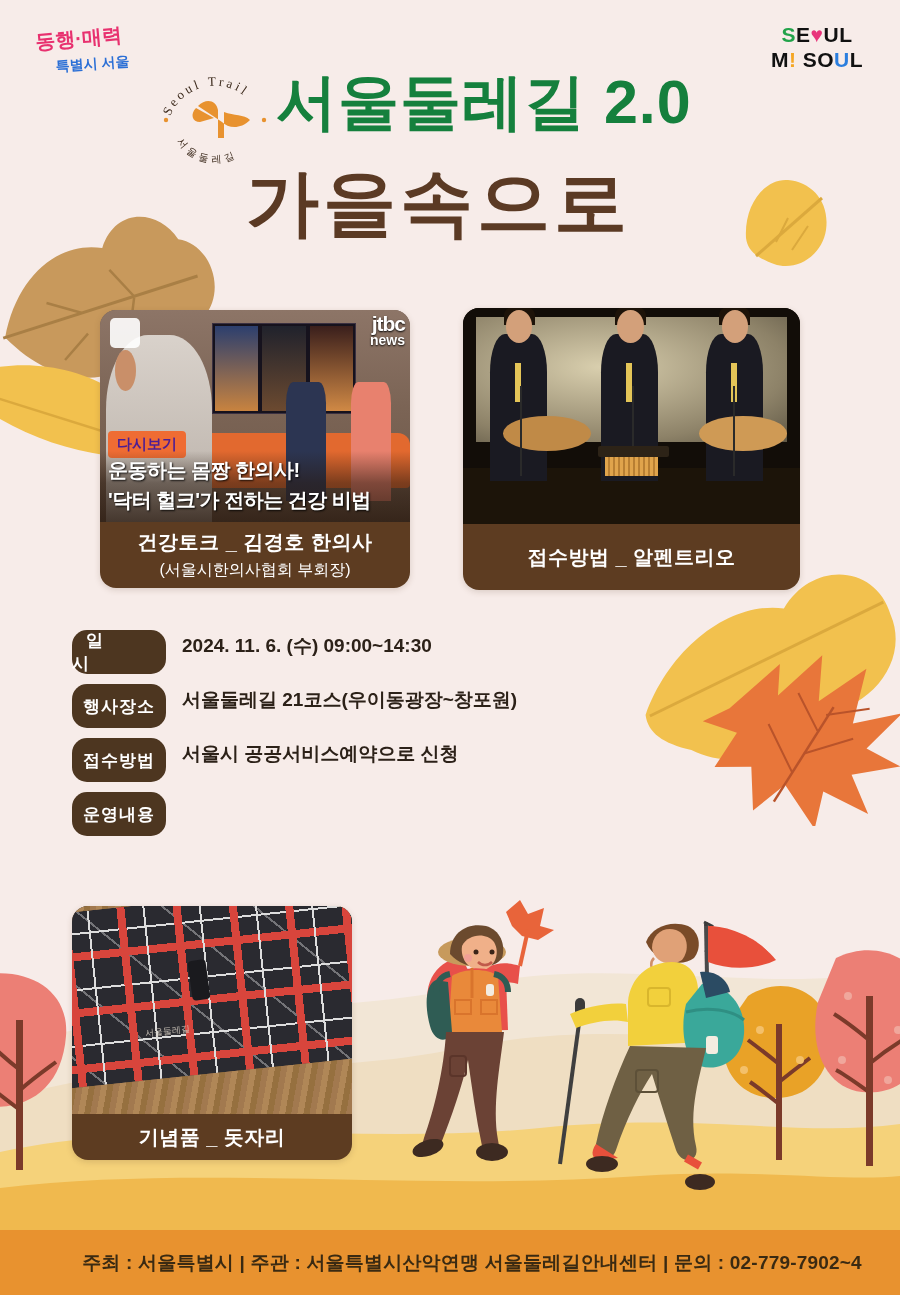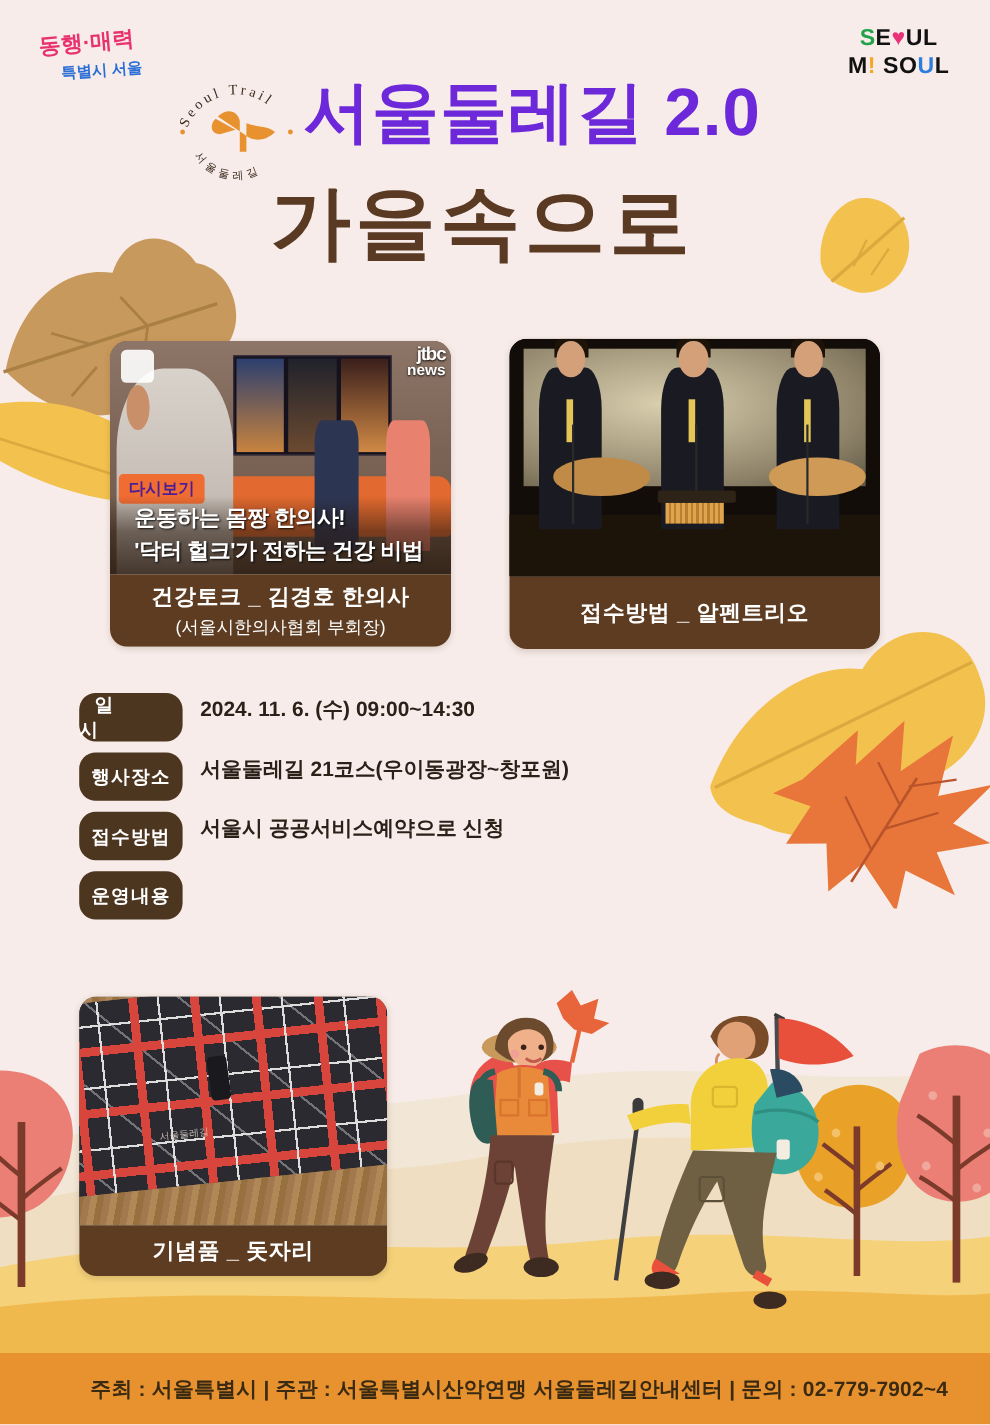--- a/index.html
+++ b/index.html
@@ -27,21 +27,21 @@
             font-weight:bold;letter-spacing:.5px;line-height:1;}
   .sms1{font-size:21px;}
   .sms2{font-size:21px;margin-top:4px;}
 
   
   #trail-emblem{position:absolute;left:156px;top:58px;width:118px;height:112px;}
 
   
   #title-main{
     position:absolute;left:276px;top:72px;
-    font-size:61px;font-weight:bold;color:#6d28d9;
+    font-size:61px;font-weight:bold;color:#15803d;
     letter-spacing:1px;line-height:1;white-space:nowrap;
   }
   #title-sub{
     position:absolute;left:246px;top:166px;
     font-size:73px;font-weight:bold;color:#5b3a24;
     letter-spacing:4px;line-height:1;white-space:nowrap;
   }
 
   
   .card{position:absolute;border-radius:16px;overflow:hidden;
@@ -80,28 +80,28 @@
   .tv-host{position:absolute;left:2%;top:12%;width:34%;height:88%;
       background:linear-gradient(180deg,#d9d2cb,#b9b0a8);border-radius:40% 40% 0 0;}
   .tv-host-head{position:absolute;left:8%;top:8%;width:20%;height:22%;
       background:#c98f69;border-radius:50%;}
   .tv-guest{position:absolute;width:13%;height:56%;bottom:10%;
       background:#2c3552;border-radius:18% 18% 0 0;}
   .tv-guest.g1{left:60%;}
   .tv-guest.g2{left:81%;background:#e8816e;}
   .tv-logo{position:absolute;right:5px;top:4px;color:#fff;font-weight:bold;
       text-align:right;line-height:.95;text-shadow:0 1px 2px #000;}
-  .tv-logo .j{font-size:17px;letter-spacing:-1px;}
+  .tv-logo .j{font-size:21px;letter-spacing:-1px;}
   .tv-logo .n{font-size:14px;}
   .replay-badge{
       position:absolute;left:8px;bottom:64px;background:#ef6c33;color:#4c1d95;
       font-size:15px;font-weight:bold;padding:4px 9px;border-radius:4px;}
   .sbs-badge{position:absolute;left:10px;top:8px;width:30px;height:30px;
       background:rgba(255,255,255,.9);border-radius:5px;}
-  .tv-headline{position:absolute;left:0;right:0;bottom:0;padding:6px 22px 8px;
+  .tv-headline{position:absolute;left:0;right:0;bottom:0;padding:6px 8px 8px;
       background:linear-gradient(180deg,rgba(40,25,15,0) 0%,rgba(40,25,15,.55) 45%,rgba(40,25,15,.8) 100%);}
   .tv-h1,.tv-h2{color:#fff;font-weight:bold;letter-spacing:-.5px;
       text-shadow:1px 1px 2px rgba(0,0,0,.9);}
   .tv-h1{font-size:20px;}
   .tv-h2{font-size:20px;margin-top:3px;}
 
   
   .stage{position:absolute;inset:0;background:#120d08;}
   .screen{position:absolute;left:4%;top:4%;width:92%;height:58%;
       background:radial-gradient(ellipse at 40% 40%,#d9cfae,#8d8268 70%,#5e5644);}

